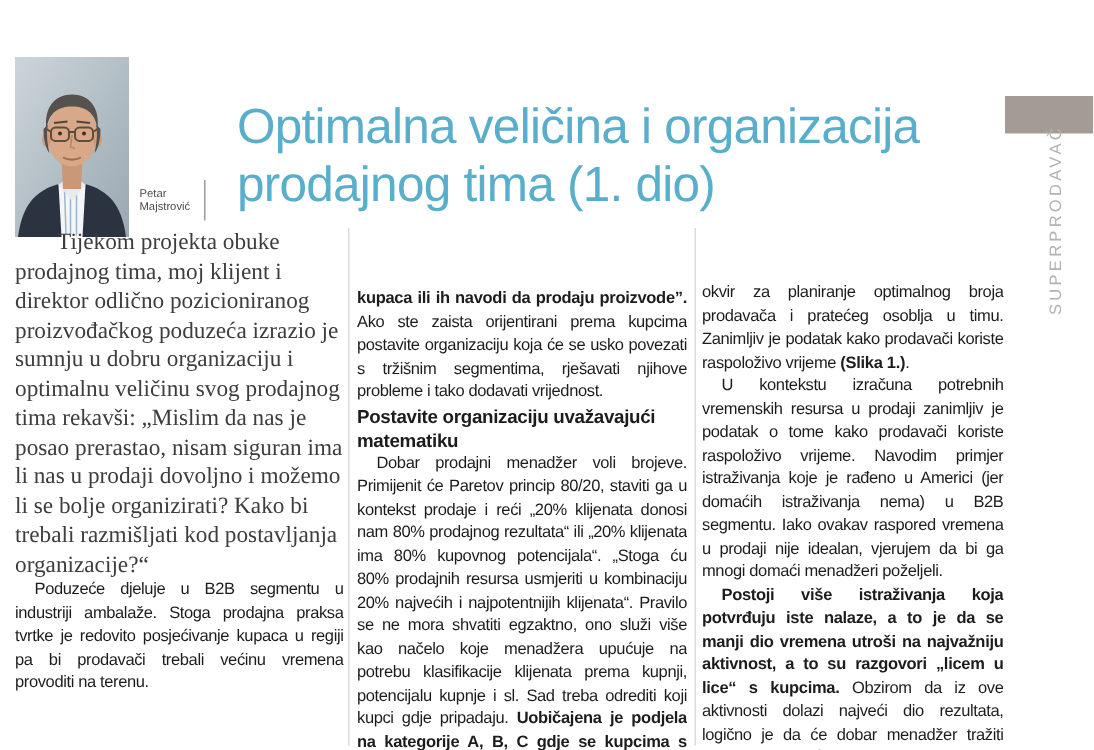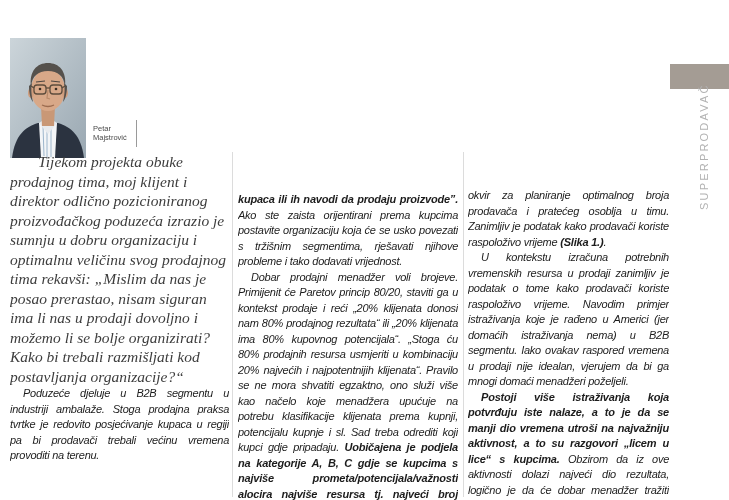--- a/index.html
+++ b/index.html
@@ -33,21 +33,21 @@
   .col2{left:238px;width:220px;margin-top:40px;}
   .col3{left:468px;width:201px;margin-top:36px;}
   .colrule{position:absolute;top:152px;width:1px;height:345px;background:#dcdcdc;}
   .rule1{left:232px;}
   .rule2{left:463px;}
   .lead{
     font-family:"Liberation Serif",serif;font-size:15.5px;line-height:19.5px;
     color:#3d3d3d;text-align:left;letter-spacing:0;
     text-indent:28px;margin:0 0 12px 0;
   }
-  .col p{margin:0;font-style:italic;}
+  .col p{margin:0;}
   .indent{text-indent:13px;}
   .subhead{
     font-weight:bold;font-size:12.5px;line-height:16px;letter-spacing:-0.2px;
     text-align:left;margin:14px 0 6px 0;
   }
   b{letter-spacing:-0.2px;}
 </style>
 </head>
 <body>
 
@@ -93,34 +93,39 @@
     <path d="M38 52 L37 60 L40 61" stroke="#b98a6a" stroke-width="1.2" fill="none"></path>
     <path d="M32 67 C36 69 40 69 44 67" stroke="#9c6c50" stroke-width="1.3" fill="none"></path>
   </svg>
 
   <div class="author">
     <div>Petar</div>
     <div>Majstrović</div>
   </div>
   <div class="name-divider"></div>
 
+  <div class="page-title" style="color: rgb(88, 174, 203);">
+    <div>Optimalna veličina i organizacija</div>
+    <div>prodajnog tima (1. dio)</div>
+  </div>
 
   <div class="corner-block" style="background: rgb(164, 156, 148);"></div>
   <div class="vertical-label" style="color: rgb(178, 178, 178);">SUPERPRODAVAČ</div>
 
   <div class="colrule rule1"></div>
   <div class="colrule rule2"></div>
 
   <div class="col col1">
     <p class="lead">Tijekom projekta obuke prodajnog tima, moj klijent i direktor odlično pozicioniranog proizvođačkog poduzeća izrazio je sumnju u dobru organizaciju i optimalnu veličinu svog prodajnog tima rekavši: „Mislim da nas je posao prerastao, nisam siguran ima li nas u prodaji dovoljno i možemo li se bolje organizirati? Kako bi trebali razmišljati kod postavljanja organizacije?“</p>
     <p class="indent">Poduzeće djeluje u B2B segmentu u industriji ambalaže. Stoga prodajna praksa tvrtke je redovito posjećivanje kupaca u regiji pa bi prodavači trebali većinu vremena provoditi na terenu.</p>
   </div>
 
   <div class="col col2">
     <p><b>kupaca ili ih navodi da prodaju proizvode”.</b><span> Ako ste zaista orijentirani prema kupcima postavite organizaciju koja će se usko povezati s tržišnim segmentima, rješavati njihove probleme i tako dodavati vrijednost.</span></p>
+    <p class="subhead">Postavite organizaciju uvažavajući matematiku</p>
     <p class="indent"><span>Dobar prodajni menadžer voli brojeve. Primijenit će Paretov princip 80/20, staviti ga u kontekst prodaje i reći „20% klijenata donosi nam 80% prodajnog rezultata“ ili „20% klijenata ima 80% kupovnog potencijala“. „Stoga ću 80% prodajnih resursa usmjeriti u kombinaciju 20% najvećih i najpotentnijih klijenata“. Pravilo se ne mora shvatiti egzaktno, ono služi više kao načelo koje menadžera upućuje na potrebu klasifikacije klijenata prema kupnji, potencijalu kupnje i sl. Sad treba odrediti koji kupci gdje pripadaju. </span><b>Uobičajena je podjela na kategorije A, B, C gdje se kupcima s najviše prometa/potencijala/važnosti alocira najviše resursa tj. najveći broj prodajnih</b></p>
   </div>
 
   <div class="col col3">
     <p><span>okvir za planiranje optimalnog broja prodavača i pratećeg osoblja u timu. Zanimljiv je podatak kako prodavači koriste raspoloživo vrijeme </span><b>(Slika 1.)</b><span>.</span></p>
     <p class="indent">U kontekstu izračuna potrebnih vremenskih resursa u prodaji zanimljiv je podatak o tome kako prodavači koriste raspoloživo vrijeme. Navodim primjer istraživanja koje je rađeno u Americi (jer domaćih istraživanja nema) u B2B segmentu. Iako ovakav raspored vremena u prodaji nije idealan, vjerujem da bi ga mnogi domaći menadžeri poželjeli.</p>
     <p class="indent"><b>Postoji više istraživanja koja potvrđuju iste nalaze, a to je da se manji dio vremena utroši na najvažniju aktivnost, a to su razgovori „licem u lice“ s kupcima.</b><span> Obzirom da iz ove aktivnosti dolazi najveći dio rezultata, logično je da će dobar menadžer tražiti načine da poveća taj dio. S druge strane, ogroman dio vremena odlazi na putovanja i administraciju pa će se taj dio nastojati reducirati.</span></p>
 
   </div>
 

